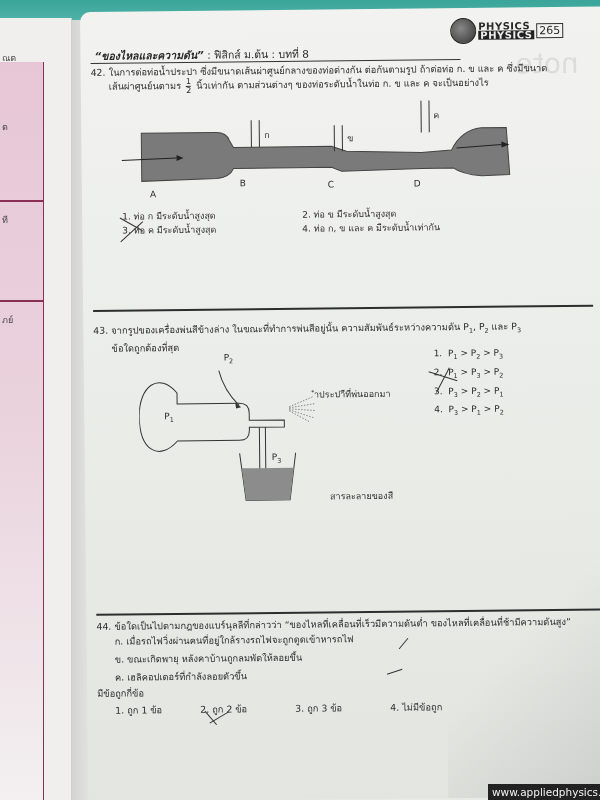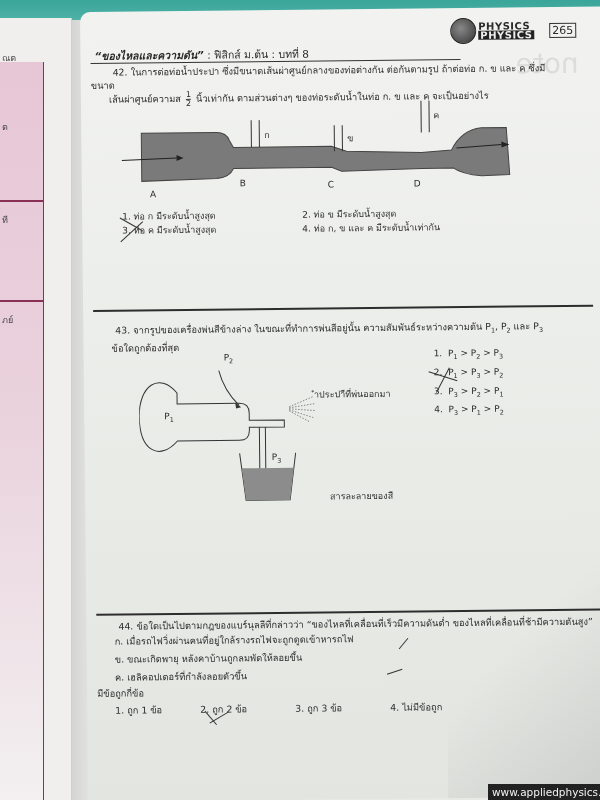--- a/index.html
+++ b/index.html
@@ -43,24 +43,24 @@
   }
   .header-title { position: absolute; left: 14px; top: 36px; font-size: 10.5px; }
   .header-title b { font-weight: bold; font-style: italic; }
   .header-line { position: absolute; left: 10px; top: 51px; width: 370px; height: 1.3px; background: #333; }
   .logo {
     position: absolute; left: 370px; top: 10px; display: flex; align-items: center; gap: 2px;
   }
   .logo-globe { width: 26px; height: 26px; border-radius: 50%; background: radial-gradient(circle at 40% 40%, #888, #333); border: 1px solid #222; }
   .logo-text { display: flex; flex-direction: column; line-height: 9px; font-weight: bold; font-size: 10px; letter-spacing: 0.5px; }
   .logo-text .l2 { background: #222; color: #eee; padding: 0 2px; }
-  .page-num { border: 1px solid #333; font-size: 11px; padding: 0 2px; margin-left: 13px; }
+  .page-num { border: 1px solid #333; font-size: 11px; padding: 0 2px; margin-left: 0; }
   .note-ghost { position: absolute; left: 435px; top: 40px; font-size: 28px; color: #dcdcd8; transform: scaleX(-1); }
   .q { position: absolute; font-size: 9.3px; line-height: 13px; color: #2b2b2b; }
-  .q .num { display: inline-block; width: 18px; margin-left: 22px; }
+  .q .num { display: inline-block; width: 18px; }
   .indent { padding-left: 18px; }
   .frac { display: inline-flex; flex-direction: column; align-items: center; font-size: 8px; line-height: 8px; vertical-align: middle; margin: 0 2px; }
   .frac span:first-child { border-bottom: 1px solid #333; }
   .opts { position: absolute; font-size: 9px; line-height: 14px; }
   .opt-row { display: flex; }
   .opt-row > div { width: 180px; }
   .divider { position: absolute; height: 1.5px; background: #2d2d2d; }
   .label { position: absolute; font-size: 9px; }
   .p-opts { position: absolute; left: 350px; top: 338px; font-size: 9px; line-height: 15px; }
   sub { font-size: 6.5px; }
@@ -100,21 +100,21 @@
       <span>PHYSICS</span>
       <span class="l2">PHYSICS</span>
     </div>
     <span class="page-num">265</span>
   </div>
   <div class="note-ghost">note</div>
 
   <div class="q" style="left:10px; top:54px; width:460px;">
     <div><span class="num">42.</span><span>ในการต่อท่อน้ำประปา ซึ่งมีขนาดเส้นผ่าศูนย์กลางของท่อต่างกัน ต่อกันตามรูป ถ้าต่อท่อ ก. ข และ ค ซึ่งมีขนาด</span></div>
     <div class="indent">
-      <span>เส้นผ่าศูนย์ความส</span>
+      <span>เส้นผ่าศูนย์นตามร</span>
       <span class="frac">
           <span>1</span>
           <span>2</span>
         </span>
       <span>นิ้วเท่ากัน ตามส่วนต่างๆ ของท่อระดับน้ำในท่อ ก. ข และ ค จะเป็นอย่างไร</span>
     </div>
   </div>
 
   <svg style="position:absolute; left:40px; top:92px;" width="400" height="100">
     <path d="M20,30 L95,30 Q105,30 108,38 L112,45 L210,45 L225,50 L300,52 L330,50 Q340,30 360,28 L385,28 L388,75 L360,76 Q340,74 332,68 L300,68 L220,70 L210,66 L112,66 Q108,75 95,76 L20,78 Z" fill="#7a7a7a" stroke="#444" stroke-width="1"></path>

